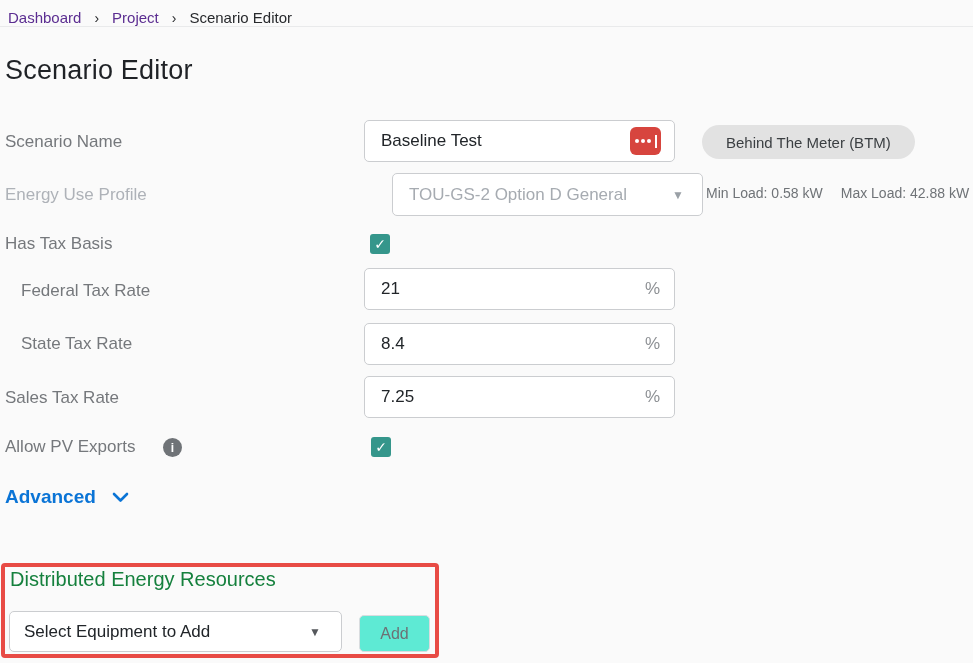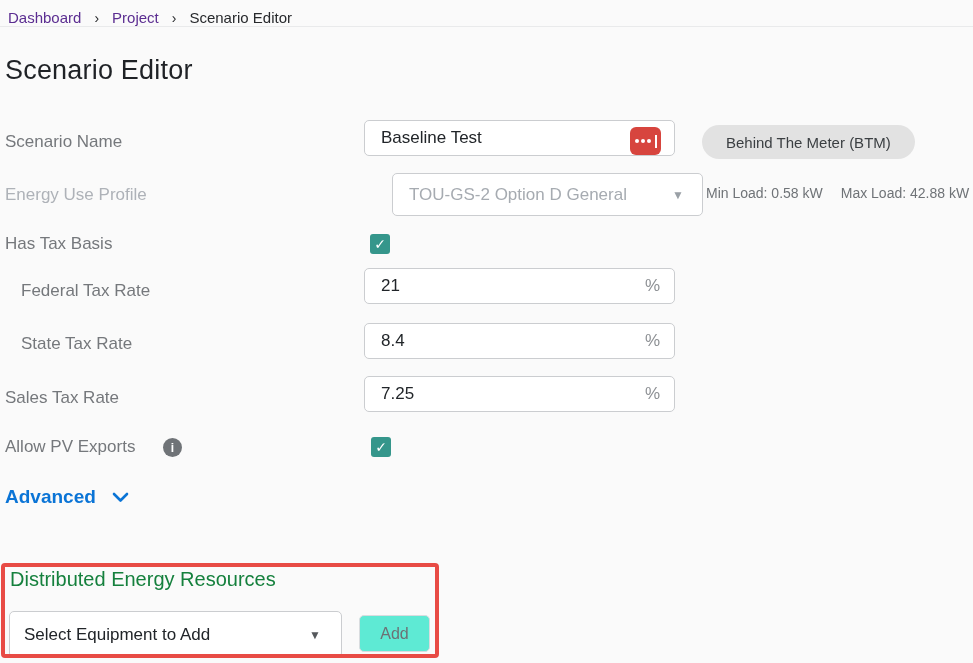--- a/index.html
+++ b/index.html
@@ -33,21 +33,21 @@
 
   
   .f-label {
     position: absolute; font-size: 17px; color: #75787c; white-space: nowrap;
   }
   .f-label.disabled { color: #aeb2b8; }
   .f-label.indent { left: 21px; }
 
   
   .f-input {
-    position: absolute; left: 364px; width: 311px; height: 36px;
+    position: absolute; left: 364px; width: 311px; height: 42px;
     background: #fff; border: 1px solid #cbcdd0; border-radius: 5px;
   }
   .f-input input {
     width: 100%; height: 100%; border: none; outline: none; background: transparent;
     padding: 0 40px 0 16px; font-size: 17px; color: #212529;
     font-family: inherit; border-radius: 5px;
   }
   .suffix {
     position: absolute; right: 14px; top: 50%; transform: translateY(-50%);
     font-size: 17px; color: #8d9094; pointer-events: none;
@@ -114,21 +114,21 @@
   
   .red-annotation {
     position: absolute; left: 1px; top: 563px; width: 438px; height: 95px;
     border: 4px solid #e84b45; border-radius: 4px;
     pointer-events: none; z-index: 5;
   }
   .der-title {
     position: absolute; left: 10px; top: 568px;
     font-size: 20px; color: #15803d;
   }
-  .der-select { left: 9px; top: 611px; width: 333px; height: 47px; }
+  .der-select { left: 9px; top: 611px; width: 333px; height: 41px; }
   .der-select .sel-text { padding-left: 14px; color: #212529; }
   .der-select .sel-arrow { right: 20px; color: #55585c; }
   .add-btn {
     position: absolute; left: 359px; top: 615px; width: 71px; height: 37px;
     background: #5eead4; border: 1px solid #d9dcdf; border-radius: 5px;
     font-size: 16px; color: #6d7175; font-family: inherit; cursor: pointer;
   }
 </style>
 </head>
 <body>

